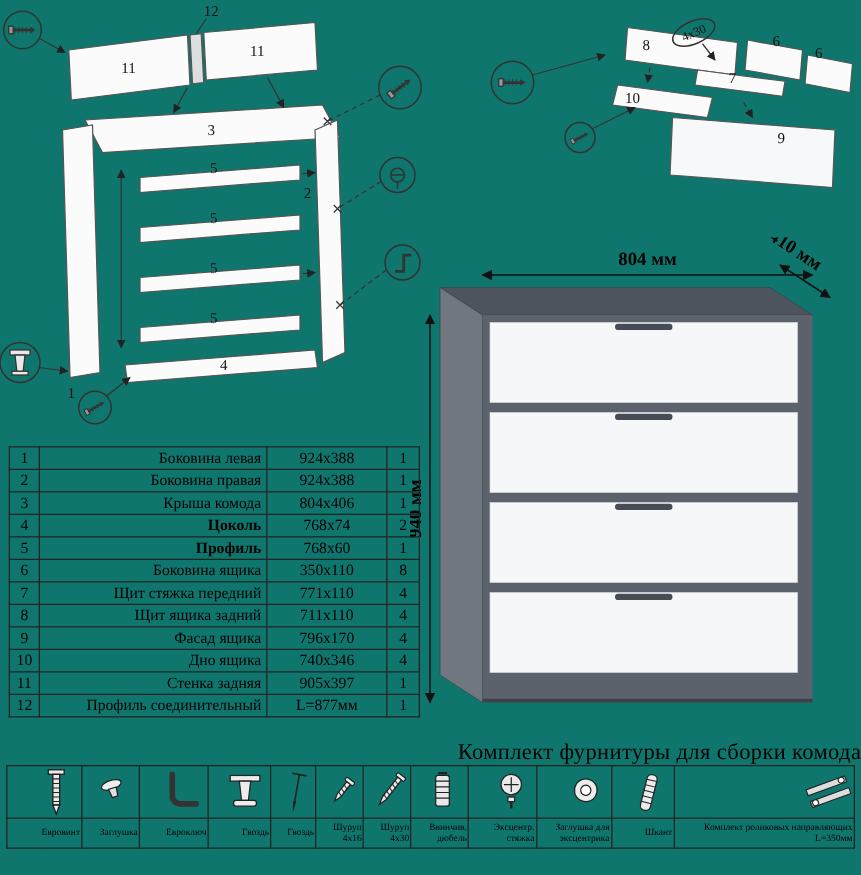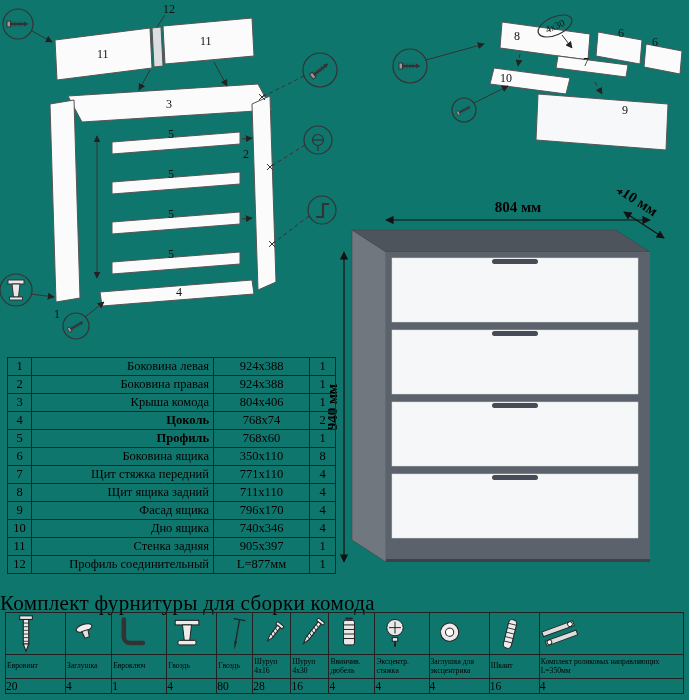--- a/index.html
+++ b/index.html
@@ -10,25 +10,25 @@
   svg text { font-family:"Liberation Serif", serif; }
   .lbl { font-size:12px; fill:#111; }
   .dim { font-size:15px; font-weight:bold; fill:#000; }
 
   table.parts { position:absolute; left:7px; top:357px; border-collapse:collapse;
                 font-size:12.5px; }
   table.parts td { border:1px solid #222; height:18px; padding:0 4px; line-height:1.05;text-align:right; }
   table.parts td.c { text-align:center; }
   table.parts tr.indent td.name { padding-left:18px;font-weight:bold; }
 
-  .hw-title { position:absolute; left:0; top:591px; width:689px; text-align:left;
-              font-size:21px; letter-spacing:0.3px; }
+  .hw-title { position:absolute; left:0; top:591px; width:689px; text-align:right;
+              font-size:18px; letter-spacing:0.3px; }
   table.hw { position:absolute; left:5px; top:612px; width:679px;
              border-collapse:collapse; table-layout:fixed; }
-  table.hw td { border:1px solid #222; text-align:left; vertical-align:middle; padding:0; }
+  table.hw td { border:1px solid #222; text-align:right; vertical-align:middle; padding:0; }
   table.hw tr.irow td { height:42px; }
   table.hw tr.nrow td { height:24px; font-size:7.6px; line-height:1.15; padding:1px; }
   table.hw tr.qrow td { height:15px; font-size:11.5px; }
   .hwicon { display:inline-block; vertical-align:middle; }
 </style>
 </head>
 <body>
 
 <div class="page">
 
@@ -412,30 +412,16 @@
         <td>Гвоздь</td>
         <td>Гвоздь</td>
         <td>Шуруп 4x16</td>
         <td>Шуруп 4x30</td>
         <td>Ввинчив. дюбель</td>
         <td>Эксцентр. стяжка</td>
         <td>Заглушка для эксцентрика</td>
         <td>Шкант</td>
         <td>Комплект роликовых направляющих L=350мм</td>
       </tr>
-      <tr class="qrow">
-        <td>20</td>
-        <td>4</td>
-        <td>1</td>
-        <td>4</td>
-        <td>80</td>
-        <td>28</td>
-        <td>16</td>
-        <td>4</td>
-        <td>4</td>
-        <td>4</td>
-        <td>16</td>
-        <td>4</td>
-      </tr>
     </tbody>
   </table>
 
 </div>
 
 </body></html>

